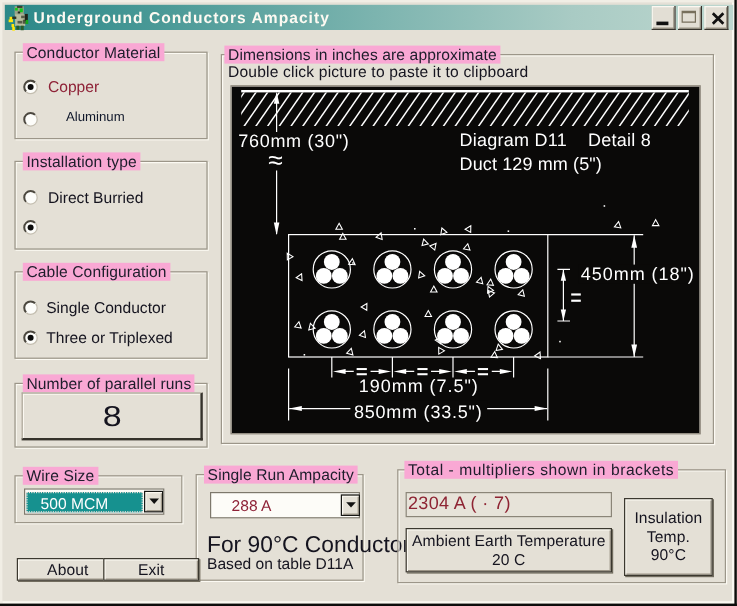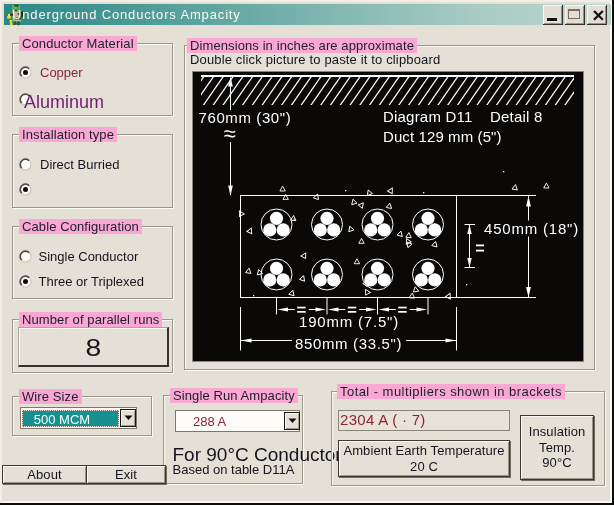--- a/index.html
+++ b/index.html
@@ -1,19 +1,19 @@
 <!DOCTYPE html>
 <html><head><meta charset="utf-8"><style>
 * { margin:0; padding:0; box-sizing:border-box; }
 body { width:614px; height:505px; font-family:"Liberation Sans",sans-serif; background:#E4E0D6; overflow:hidden; }
 .win { position:absolute; left:0; top:0; width:614px; height:505px; background:#E4E0D6; }
 .abs { position:absolute; }
 .titlebar { left:4px; top:4px; width:607px; height:21px;
   background:linear-gradient(90deg,#2b8888 0%,#4b9a97 22%,#7eb5b0 52%,#a9cbc4 78%,#bdd7cf 100%); }
-.titletext { left:12px; top:7px; font-size:13px; font-weight:normal; color:#FDFAF2; letter-spacing:0.85px; white-space:nowrap; }
+.titletext { left:28px; top:7px; font-size:13px; font-weight:bold; color:#FDFAF2; letter-spacing:0.85px; white-space:nowrap; }
 .capbtn { top:5px; width:20px; height:20px; background:#E2DED4; border-right:1.5px solid #35322b; border-bottom:1.5px solid #35322b;
   box-shadow: inset 1px 1px 0 #FBF8F1, inset -1px -1px 0 #9a9384; }
 .grp { border:1px solid #9C9689; box-shadow:1px 1px 0 #FCFAF3, inset 1px 1px 0 #FCFAF3; }
 .glbl { font-size:13px; letter-spacing:0.1px; color:#1E1D2B; background:#f9a8d4; padding:0 3px; white-space:nowrap; }
 .radio { width:13px; height:13px; }
 .btn { background:#E4E0D6; border:1px solid #3b382f; box-shadow: inset 1px 1px 0 #FCF9F2, inset -1px -1px 0 #9b9486, 1px 1px 0 #716c5e;
   display:flex; align-items:center; justify-content:center; font-size:13px; letter-spacing:0.1px; color:#15141f; }
 </style></head><body>
 <div class="win">
 
@@ -61,21 +61,21 @@
 <path d="M2.75 10.25 A5.3 5.3 0 0 1 10.25 2.75" fill="none" stroke="#4c483f" stroke-width="1.7"></path>
 <path d="M10.6 2.9 A5.45 5.45 0 0 1 2.9 10.6" fill="none" stroke="#c4beb0" stroke-width="1.1"></path>
 <circle cx="6.5" cy="6.5" r="2.5" fill="#0c0c0c"></circle>
     </svg>
 <div class="abs" style="left:40px;top:65.3px;font-size:13px;color:#8E2237;white-space:nowrap">Copper</div>
 <svg class="abs radio" style="left:19px;top:92.8px" width="13" height="13" viewBox="0 0 13 13">
 <circle cx="6.5" cy="6.5" r="5.8" fill="#FDFDFA"></circle>
 <path d="M2.75 10.25 A5.3 5.3 0 0 1 10.25 2.75" fill="none" stroke="#4c483f" stroke-width="1.7"></path>
 <path d="M10.6 2.9 A5.45 5.45 0 0 1 2.9 10.6" fill="none" stroke="#c4beb0" stroke-width="1.1"></path>
 </svg>
-<div class="abs" style="left:24px;top:91.9px;font-size:18px;color:#701a75;white-space:nowrap">Aluminum</div>
+<div class="abs" style="left:55px;top:91.9px;font-size:11px;color:#0f172a;white-space:nowrap">Aluminum</div>
 <div class="abs grp" style="left:12px;top:134px;width:161px;height:74px"></div>
 <div class="abs glbl" style="left:19px;top:127px">Installation type</div>
 <svg class="abs radio" style="left:19px;top:157.5px" width="13" height="13" viewBox="0 0 13 13">
 <circle cx="6.5" cy="6.5" r="5.8" fill="#FDFDFA"></circle>
 <path d="M2.75 10.25 A5.3 5.3 0 0 1 10.25 2.75" fill="none" stroke="#4c483f" stroke-width="1.7"></path>
 <path d="M10.6 2.9 A5.45 5.45 0 0 1 2.9 10.6" fill="none" stroke="#c4beb0" stroke-width="1.1"></path>
 </svg>
 <div class="abs" style="left:40px;top:156.6px;font-size:13px;color:#15141f;white-space:nowrap">Direct Burried</div>
 <svg class="abs radio" style="left:19px;top:183.2px" width="13" height="13" viewBox="0 0 13 13">
 <circle cx="6.5" cy="6.5" r="5.8" fill="#FDFDFA"></circle>
@@ -118,21 +118,21 @@
 <div class="abs glbl" style="left:170px;top:388px">Single Run Ampacity</div>
 <div class="abs" style="left:175px;top:410px;width:125px;height:22px;background:#FDFCF8;border:1px solid #7d786c"></div>
 <div class="abs" style="left:193px;top:413.6px;font-size:13px;color:#8E2237;white-space:nowrap">288 A</div>
 <div class="abs" style="left:283.5px;top:412px;width:16px;height:18px;background:#E4E0D6;border:1.5px solid #171714;
 box-shadow:inset 1px 1px 0 #FCF9F2,inset -1px -1px 0 #a29b8c"></div>
 <svg class="abs" style="left:287.5px;top:418px" width="9" height="6" viewBox="0 0 9 6">
       <path d="M0.5 0.5 L8.5 0.5 L4.5 5 Z" fill="#111"></path>
     </svg>
 <div class="abs" style="left:172.5px;top:443.5px;font-size:19px;color:#15141f;white-space:nowrap">For 90°C Conductors</div>
 <div class="abs" style="left:172.5px;top:461.5px;font-size:13px;color:#15141f;white-space:nowrap">Based on table D11A</div>
-<div class="abs btn" style="left:2px;top:465px;width:85px;height:19px">About</div>
+<div class="abs btn" style="left:14px;top:465px;width:85px;height:19px">About</div>
 <div class="abs btn" style="left:86px;top:465px;width:80px;height:19px">Exit</div>
 <div class="abs grp" style="left:331px;top:391px;width:274px;height:95px"></div>
 <div class="abs glbl" style="left:337px;top:384px"><span style="letter-spacing:0.45px">Total - multipliers shown in brackets</span></div>
 <div class="abs" style="left:338px;top:410px;width:172px;height:21px;background:#E7E3D9;border:1px solid #8b8578"></div>
 <div class="abs" style="left:340px;top:411.2px;font-size:15px;color:#8E2433;white-space:nowrap;letter-spacing:0.3px">2304 A ( · 7)</div>
 <div class="abs btn" style="left:338px;top:440px;width:172px;height:37px;flex-direction:column;line-height:15.5px">
 <div>Ambient Earth Temperature</div>
       <div>20 C</div>
     </div>
 <div class="abs btn" style="left:520px;top:415px;width:74px;height:65px;flex-direction:column;line-height:15.5px">

